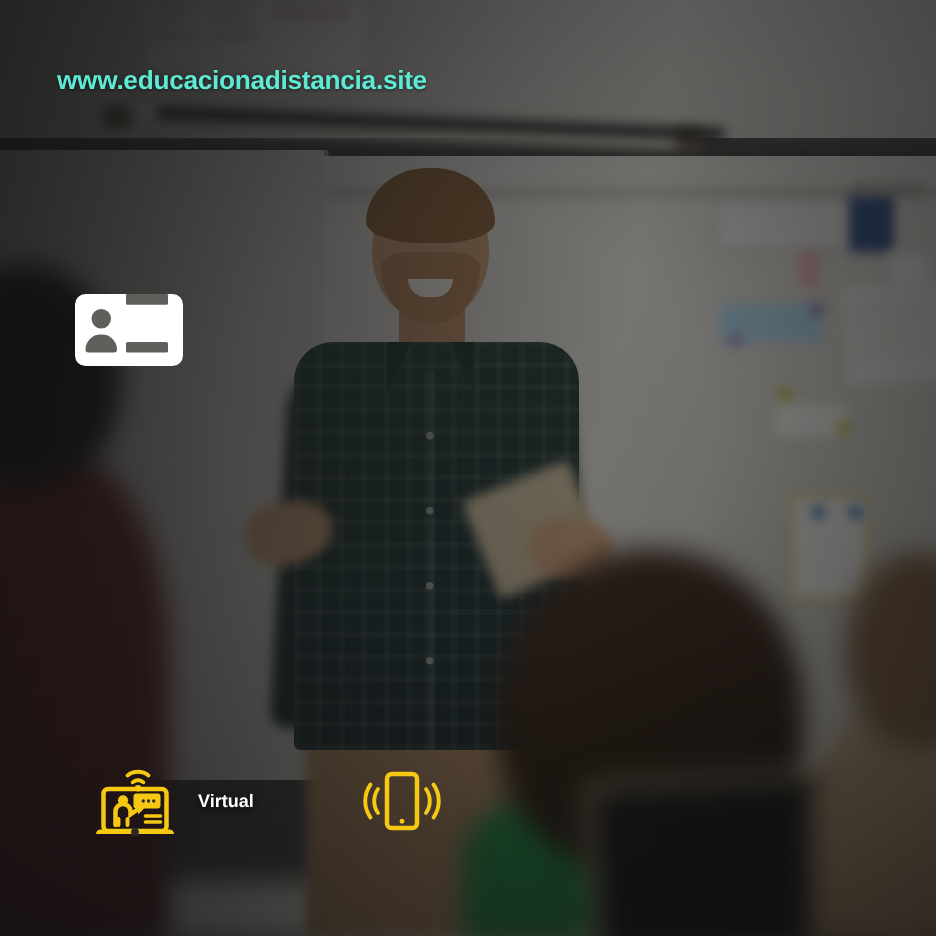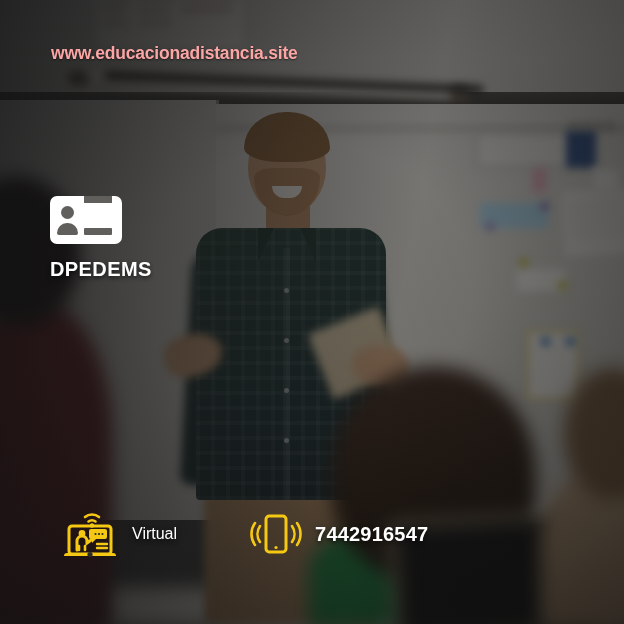--- a/index.html
+++ b/index.html
@@ -348,25 +348,25 @@
     position: absolute;
     inset: 0;
     background:
       linear-gradient(100deg, rgba(18,18,18,.86) 0%, rgba(22,22,22,.70) 34%, rgba(25,25,25,.52) 62%, rgba(20,20,20,.60) 100%),
       radial-gradient(ellipse 92% 82% at 50% 46%, rgba(0,0,0,0) 28%, rgba(0,0,0,.52) 100%);
   }
 
   
   .url {
     position: absolute;
-    left: 51px; top: 43px;
+    left: 38px; top: 43px;
     font-size: 17.5px;
     font-weight: bold;
     letter-spacing: -.2px;
-    color: #fca5a5;
+    color: #5eead4;
     text-shadow: 0 1px 2px rgba(0,0,0,.55);
   }
 
   .badge-icon {
     position: absolute;
     left: 50px; top: 196px;
     width: 72px; height: 48px;
     background: #ffffff;
     border-radius: 7px;
   }
@@ -428,22 +428,22 @@
     align-items: center;
     gap: 14px;
   }
   .contact-row .group {
     display: flex;
     align-items: center;
     gap: 12px;
   }
   .contact-row .spacer { width: 42px; }
   .contact-label {
-    font-size: 16px;
-    font-weight: normal;
+    font-size: 12px;
+    font-weight: bold;
     color: #ffffff;
     text-shadow: 0 2px 5px rgba(0,0,0,.7);
     white-space: nowrap;
   }
   .phone-number {
     font-size: 20px;
     font-weight: bold;
     color: #ffffff;
     letter-spacing: .2px;
     text-shadow: 0 2px 5px rgba(0,0,0,.7);
@@ -540,21 +540,20 @@
   <div class="url">www.educacionadistancia.site</div>
 
   <div class="badge-icon">
     <div class="bperson-head"></div>
     <div class="bperson-body"></div>
     <div class="bline"></div>
     <div class="bline"></div>
     <div class="bline"></div>
   </div>
 
-  <div class="org">DPEDEMS</div>
 
 
 
   <div class="contact-row">
 
     <div class="group">
       <svg width="60" height="56" viewBox="0 0 60 56">
         <g fill="none" stroke="#f5c913" stroke-width="2.6" stroke-linecap="round">
           <path d="M25 11 a11 11 0 0 1 14 0"></path>
           <path d="M28.5 15.5 a6 6 0 0 1 7 0"></path>
@@ -587,18 +586,17 @@
       <svg width="56" height="56" viewBox="0 0 56 56">
         <rect x="19" y="10" width="20" height="36" rx="3.2" fill="none" stroke="#f5c913" stroke-width="3"></rect>
         <circle cx="29" cy="41.5" r="1.6" fill="#f5c913"></circle>
         <g fill="none" stroke="#f5c913" stroke-width="2.6" stroke-linecap="round">
           <path d="M13 20 a14 14 0 0 0 0 16"></path>
           <path d="M8 17 a19 19 0 0 0 0 22"></path>
           <path d="M45 20 a14 14 0 0 1 0 16"></path>
           <path d="M50 17 a19 19 0 0 1 0 22"></path>
         </g>
       </svg>
-      <span class="phone-number">7442916547</span>
     </div>
 
   </div>
 
 </div>
 
 </body></html>

